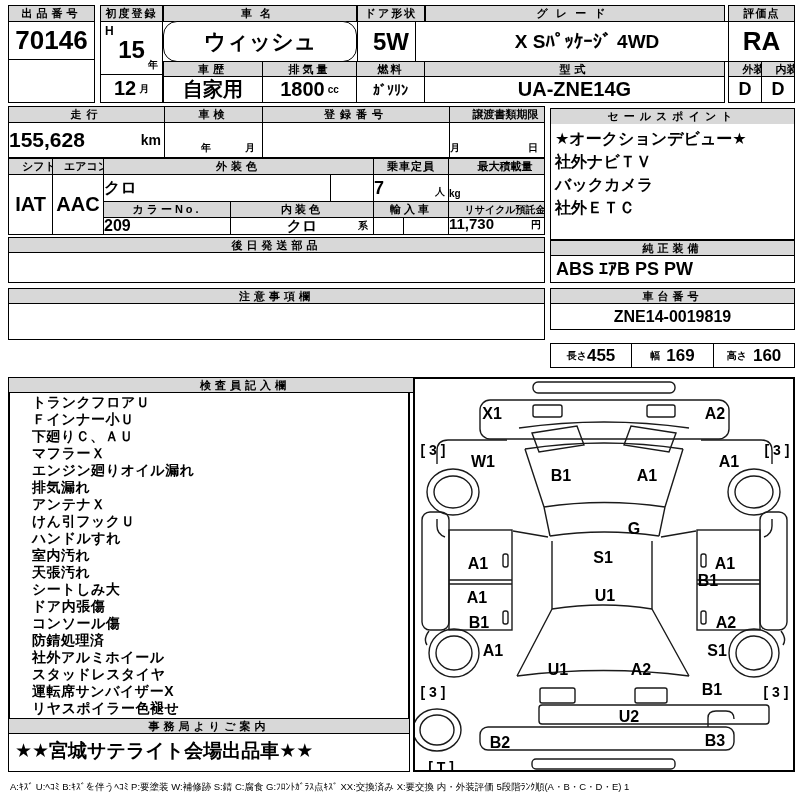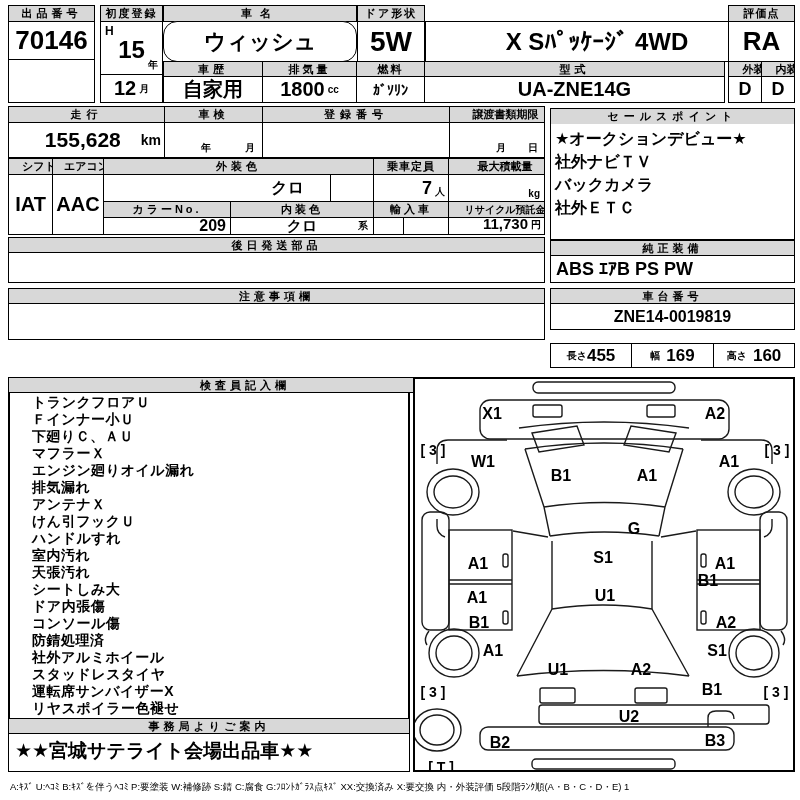--- a/index.html
+++ b/index.html
@@ -5,21 +5,21 @@
   html,body{margin:0;padding:0;background:#fff;}
   #sheet{position:relative;width:800px;height:800px;background:#fff;
     font-family:"Liberation Sans","DejaVu Sans",sans-serif;color:#000;overflow:hidden;}
   .cell{position:absolute;box-sizing:border-box;border:1px solid #000;background:#fff;
     display:flex;align-items:center;justify-content:center;white-space:nowrap;overflow:hidden;}
   .box{position:absolute;box-sizing:border-box;border:2px solid #000;background:#fff;}
   .hd{background:#d8d8d8;font-size:11px;font-weight:bold;}
   .v{font-weight:bold;}
   .big{font-size:26px;}
   .med{font-size:20px;}
-  .right{justify-content:flex-end;padding-left:44px;}
+  .right{justify-content:space-between;}
   .left{justify-content:flex-start;}
   .bottom{align-items:flex-end;padding-bottom:2px;}
   .small{font-size:10px;font-weight:bold;}
   .ls0{letter-spacing:0;padding-left:17px;} .ls1{letter-spacing:1px;} .ls2{letter-spacing:2px;}
   .ls3{letter-spacing:3px;} .ls4{letter-spacing:4px;} .ls5{letter-spacing:5px;} .ls8{letter-spacing:8px;}
   .list{flex-direction:column;align-items:flex-start;justify-content:flex-start;}
   .salesItem{font-size:16px;font-weight:bold;line-height:23px;}
   .inspItem{font-size:14px;font-weight:bold;line-height:17px;letter-spacing:0.5px;}
   .unit{font-size:10px;font-weight:bold;margin-left:3px;}
   .legend{position:absolute;font-size:9.5px;color:#000;white-space:nowrap;}
@@ -41,22 +41,23 @@
     <span style="position:absolute;right:4px;bottom:2px;font-size:10px;font-weight:bold;">年</span>
   </div>
   <div class="cell" style="left:100px;top:74px;width:63px;height:29px;">
     <span style="font-size:20px;font-weight:bold;">12</span>
     <span class="unit">月</span>
   </div>
 
   <div class="cell hd ls8" style="left:163px;top:5px;width:194px;height:17px;">車名</div>
   <div class="cell v" style="left:163px;top:21px;width:194px;height:41px;font-size:22px;border-radius:14px;">ウィッシュ</div>
   <div class="cell hd ls2" style="left:357px;top:5px;width:68px;height:17px;">ドア形状</div>
-  <div class="cell v" style="left:357px;top:21px;width:68px;height:41px;font-size:28px;">5W</div>
-  <div class="cell v" style="left:425px;top:21px;width:344px;height:41px;font-size:24px;">X Sﾊﾟｯｹｰｼﾞ 4WD</div>
+  <div class="cell v" style="left:357px;top:21px;width:68px;height:41px;font-size:24px;">5W</div>
+  <div class="cell hd ls8" style="left:425px;top:5px;width:300px;height:17px;">グレード</div>
+  <div class="cell v" style="left:415px;top:21px;width:344px;height:41px;font-size:19px;">X Sﾊﾟｯｹｰｼﾞ 4WD</div>
 
   <div class="cell hd ls4" style="left:163px;top:61px;width:100px;height:16px;">車歴</div>
   <div class="cell v med" style="left:163px;top:76px;width:100px;height:27px;">自家用</div>
   <div class="cell hd ls3" style="left:262px;top:61px;width:95px;height:16px;">排気量</div>
   <div class="cell v med" style="left:262px;top:76px;width:95px;height:27px;">
     <span>1800</span>
       <span class="unit">cc</span>
   </div>
   <div class="cell hd ls2" style="left:356px;top:61px;width:69px;height:16px;">燃料</div>
   <div class="cell v" style="left:356px;top:76px;width:69px;height:27px;font-size:14px;">ｶﾞｿﾘﾝ</div>

